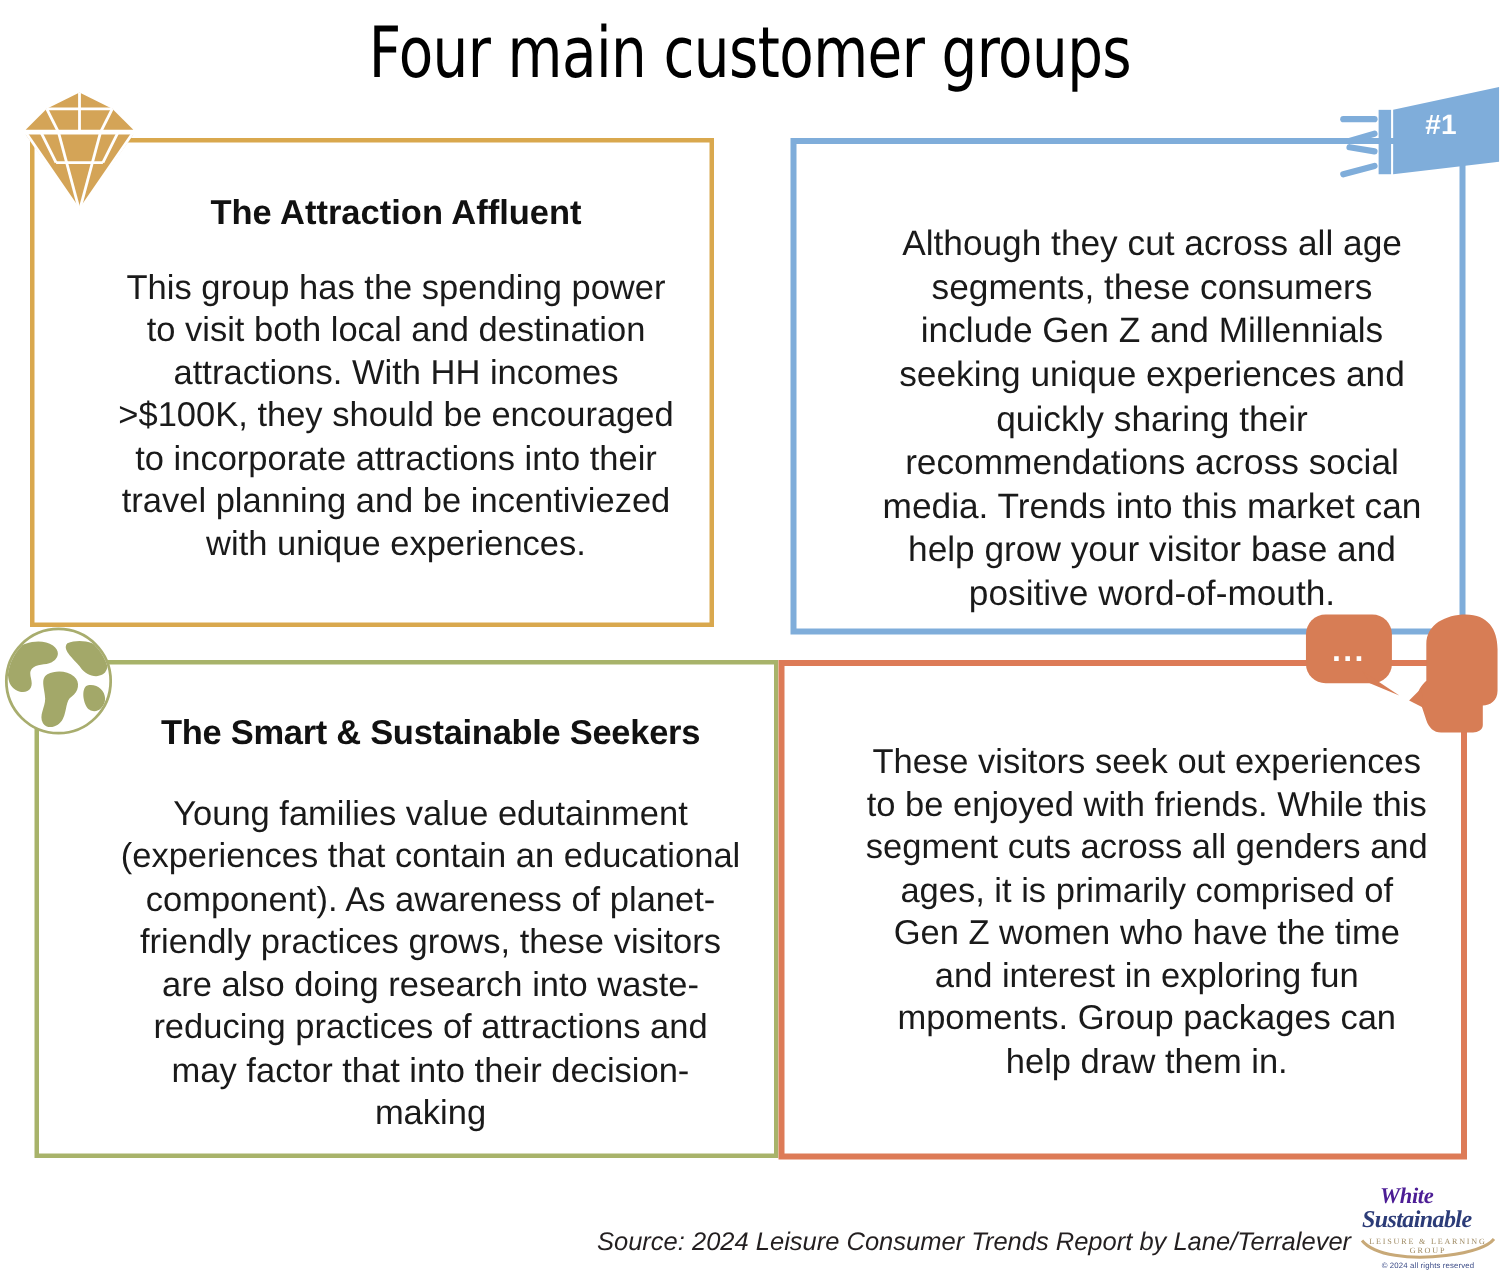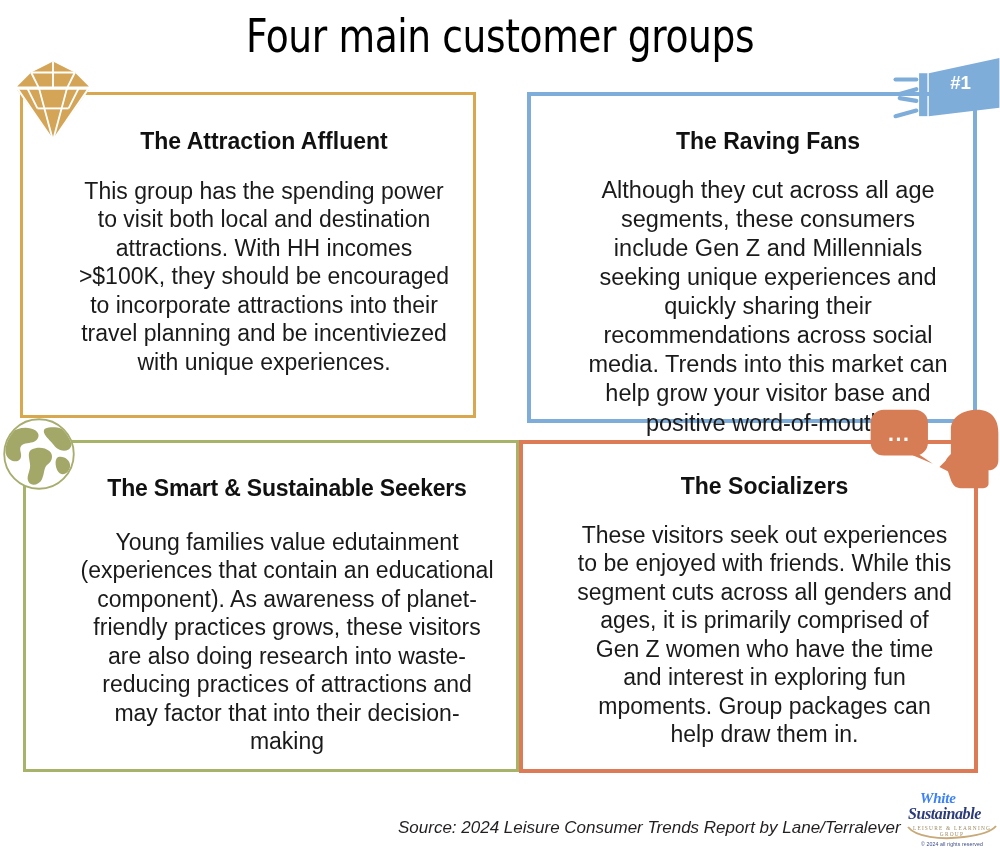--- a/index.html
+++ b/index.html
@@ -111,21 +111,21 @@
     top: 791px;
     width: 92px;
     height: 58px;
     text-align: center;
   }
   .logo-white {
     font-family: "Liberation Serif", serif;
     font-style: italic;
     font-weight: bold;
     font-size: 15px;
-    color: #3b82f6;
+    color: #4c1d95;
     line-height: 1.0;
     letter-spacing: -0.2px;
     text-align: left;
     margin-left: 14px;
   }
   .logo-hutch {
     font-family: "Liberation Serif", serif;
     font-style: italic;
     font-weight: bold;
     font-size: 16px;
@@ -190,21 +190,20 @@
         <line x1="96" y1="36" x2="50" y2="103"></line>
         <line x1="17" y1="36" x2="30" y2="62"></line>
         <line x1="83" y1="36" x2="70" y2="62"></line>
         <line x1="30" y1="62" x2="70" y2="62"></line>
       </g>
     </svg>
   </div>
 
   <div class="quad quad-blue">
     <div class="quad-inner blue-inner">
-      <p class="quad-heading">The Raving Fans</p>
       <p class="quad-body">Although they cut across all age segments, these consumers include Gen Z and Millennials seeking unique experiences and quickly sharing their recommendations across social media.  Trends into this market can help grow your visitor base and positive word-of-mouth.</p>
     </div>
   </div>
 
   <div class="deco deco-horn">
     <svg viewBox="0 0 160 104" width="112" height="72" xmlns="http://www.w3.org/2000/svg">
       <polygon points="58,22 160,0 160,72 58,84" fill="#7fadda"></polygon>
       <rect x="44" y="22" width="12" height="62" fill="#7fadda"></rect>
       <g stroke="#7fadda" stroke-width="6" stroke-linecap="round">
         <line x1="40" y1="31" x2="10" y2="31"></line>
@@ -233,21 +232,20 @@
         <path d="M10,22 C20,14 36,12 45,18 C52,23 50,30 44,33 C38,36 30,34 26,39 C22,44 28,50 25,56 C21,63 10,60 6,52 C3,44 4,30 10,22 Z"></path>
         <path d="M40,44 C48,40 58,41 64,46 C70,51 68,60 62,64 C56,68 58,76 54,84 C50,92 40,94 36,88 C32,81 38,74 38,66 C38,58 33,48 40,44 Z"></path>
         <path d="M58,16 C68,12 82,14 90,22 C96,29 96,40 90,44 C83,48 74,44 70,38 C66,32 52,22 58,16 Z"></path>
         <path d="M76,54 C84,52 92,58 92,66 C92,74 84,80 78,76 C72,72 70,56 76,54 Z"></path>
       </g>
     </svg>
   </div>
 
   <div class="quad quad-orange">
     <div class="quad-inner orange-inner">
-      <p class="quad-heading">The Socializers</p>
       <p class="quad-body">These visitors seek out experiences to be enjoyed with friends.  While this segment cuts across all genders and ages, it is primarily comprised of Gen Z women who have the time and interest in exploring fun mpoments.  Group packages can help draw them in.</p>
     </div>
   </div>
 
   <div class="deco deco-talk">
     <svg viewBox="0 0 160 100" width="131" height="82" xmlns="http://www.w3.org/2000/svg">
       <g fill="#d77d55">
 
         <rect x="2" y="2" width="70" height="56" rx="16" ry="16"></rect>
         <polygon points="48,48 78,68 54,58"></polygon>

